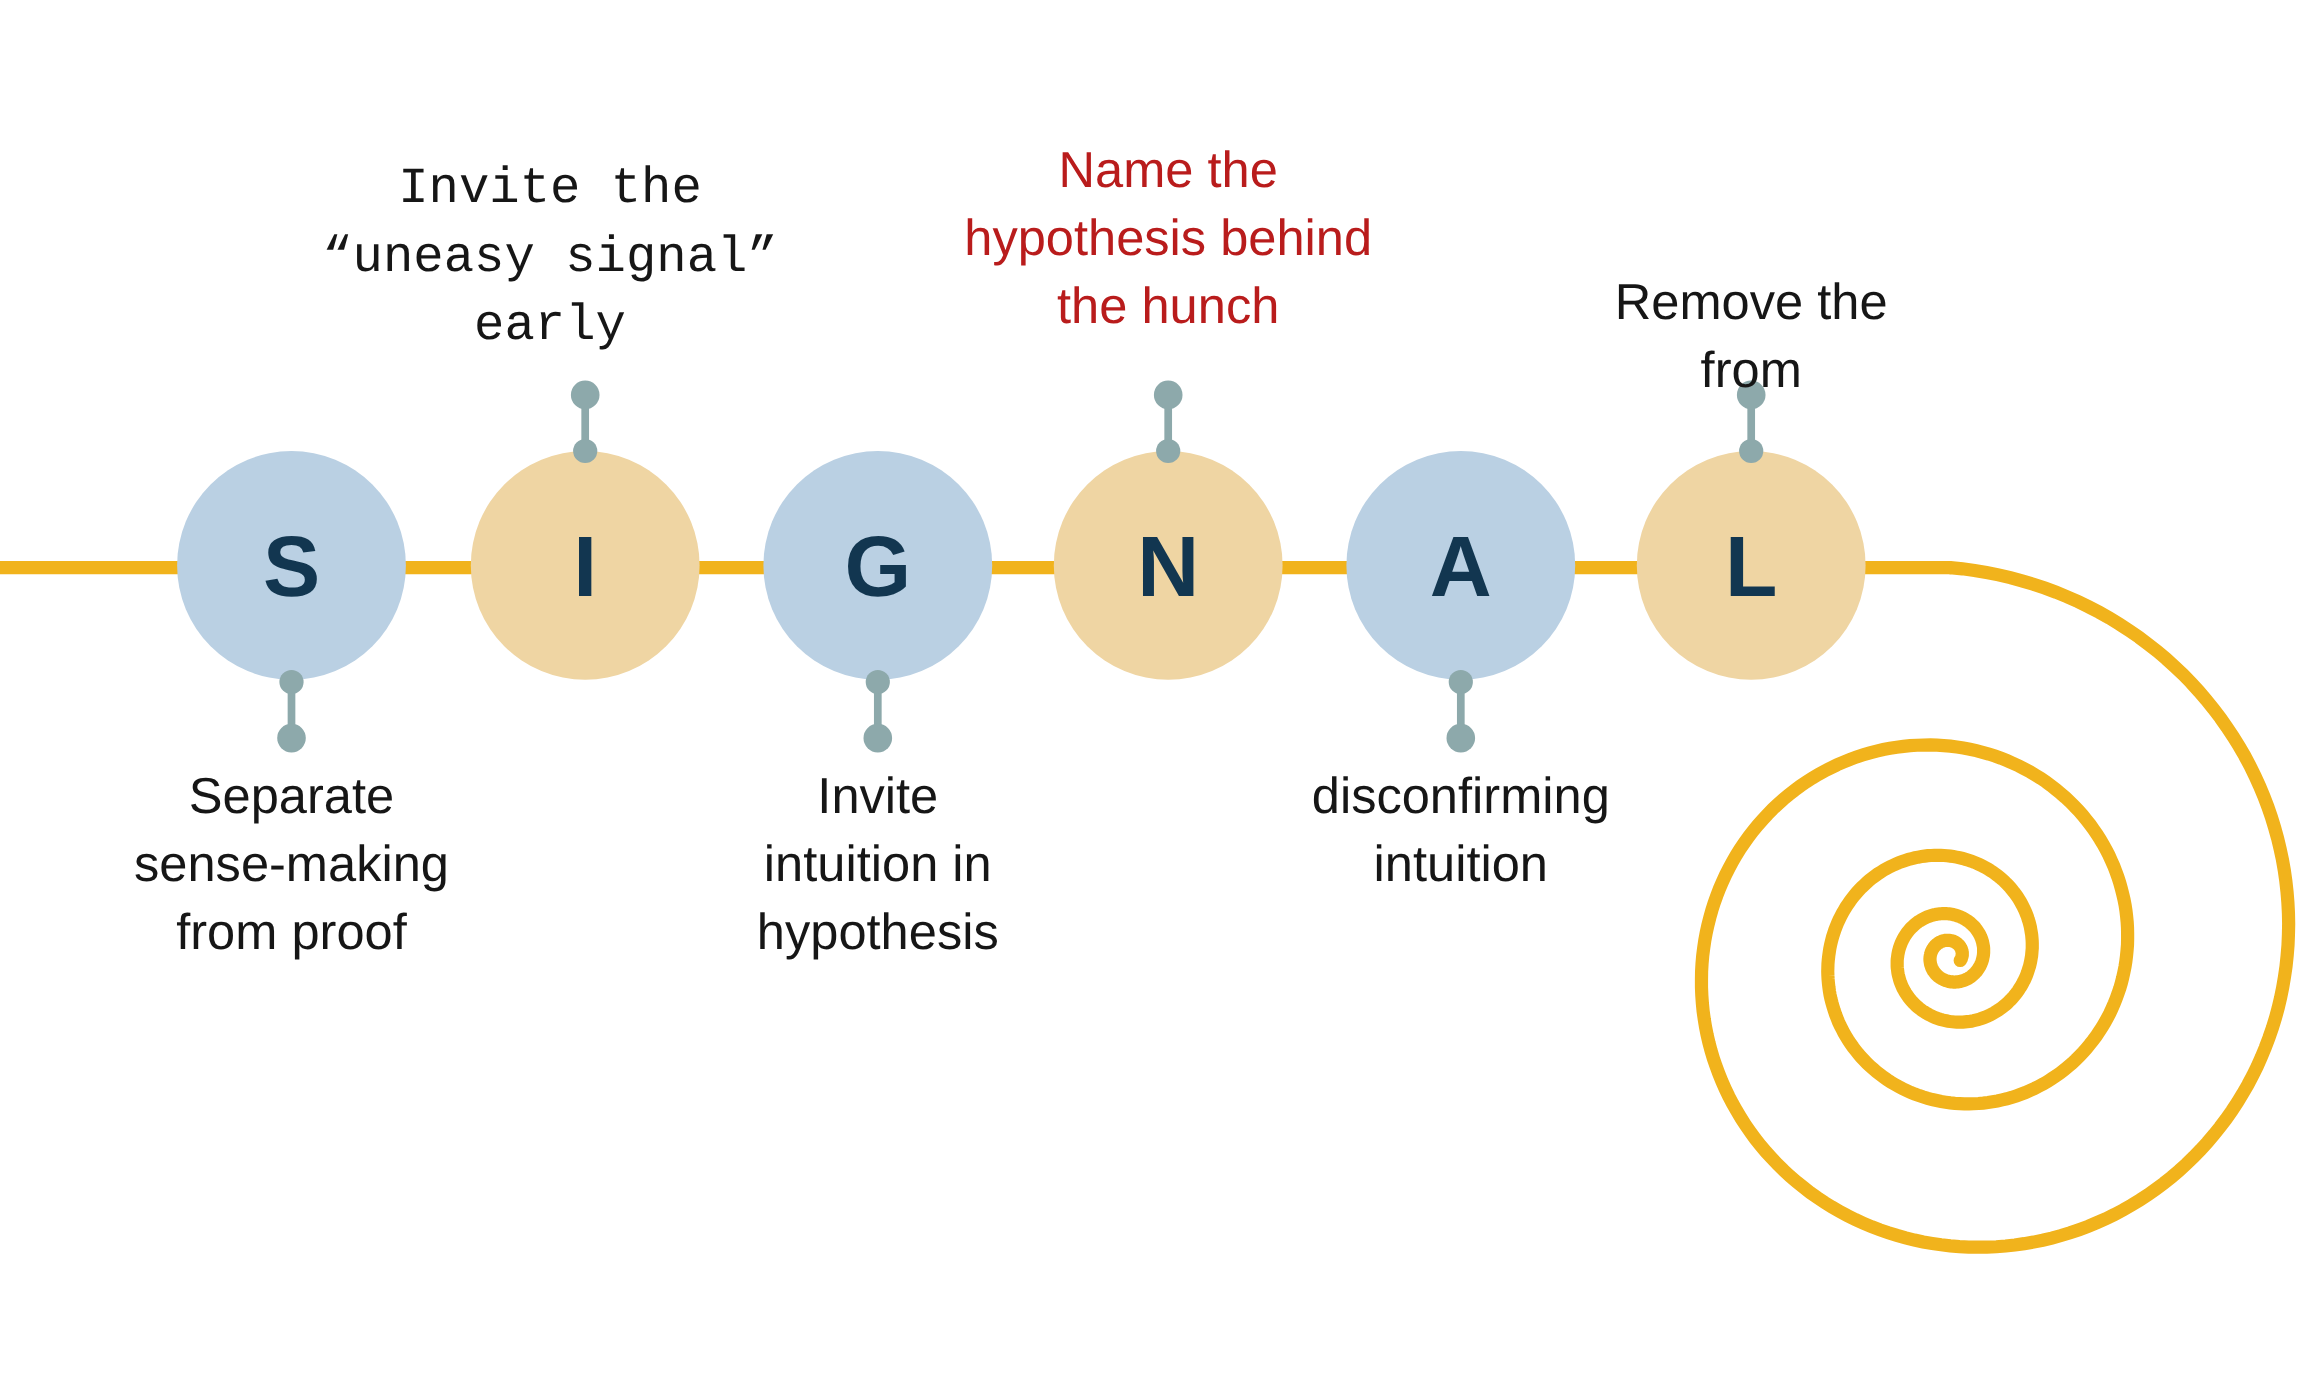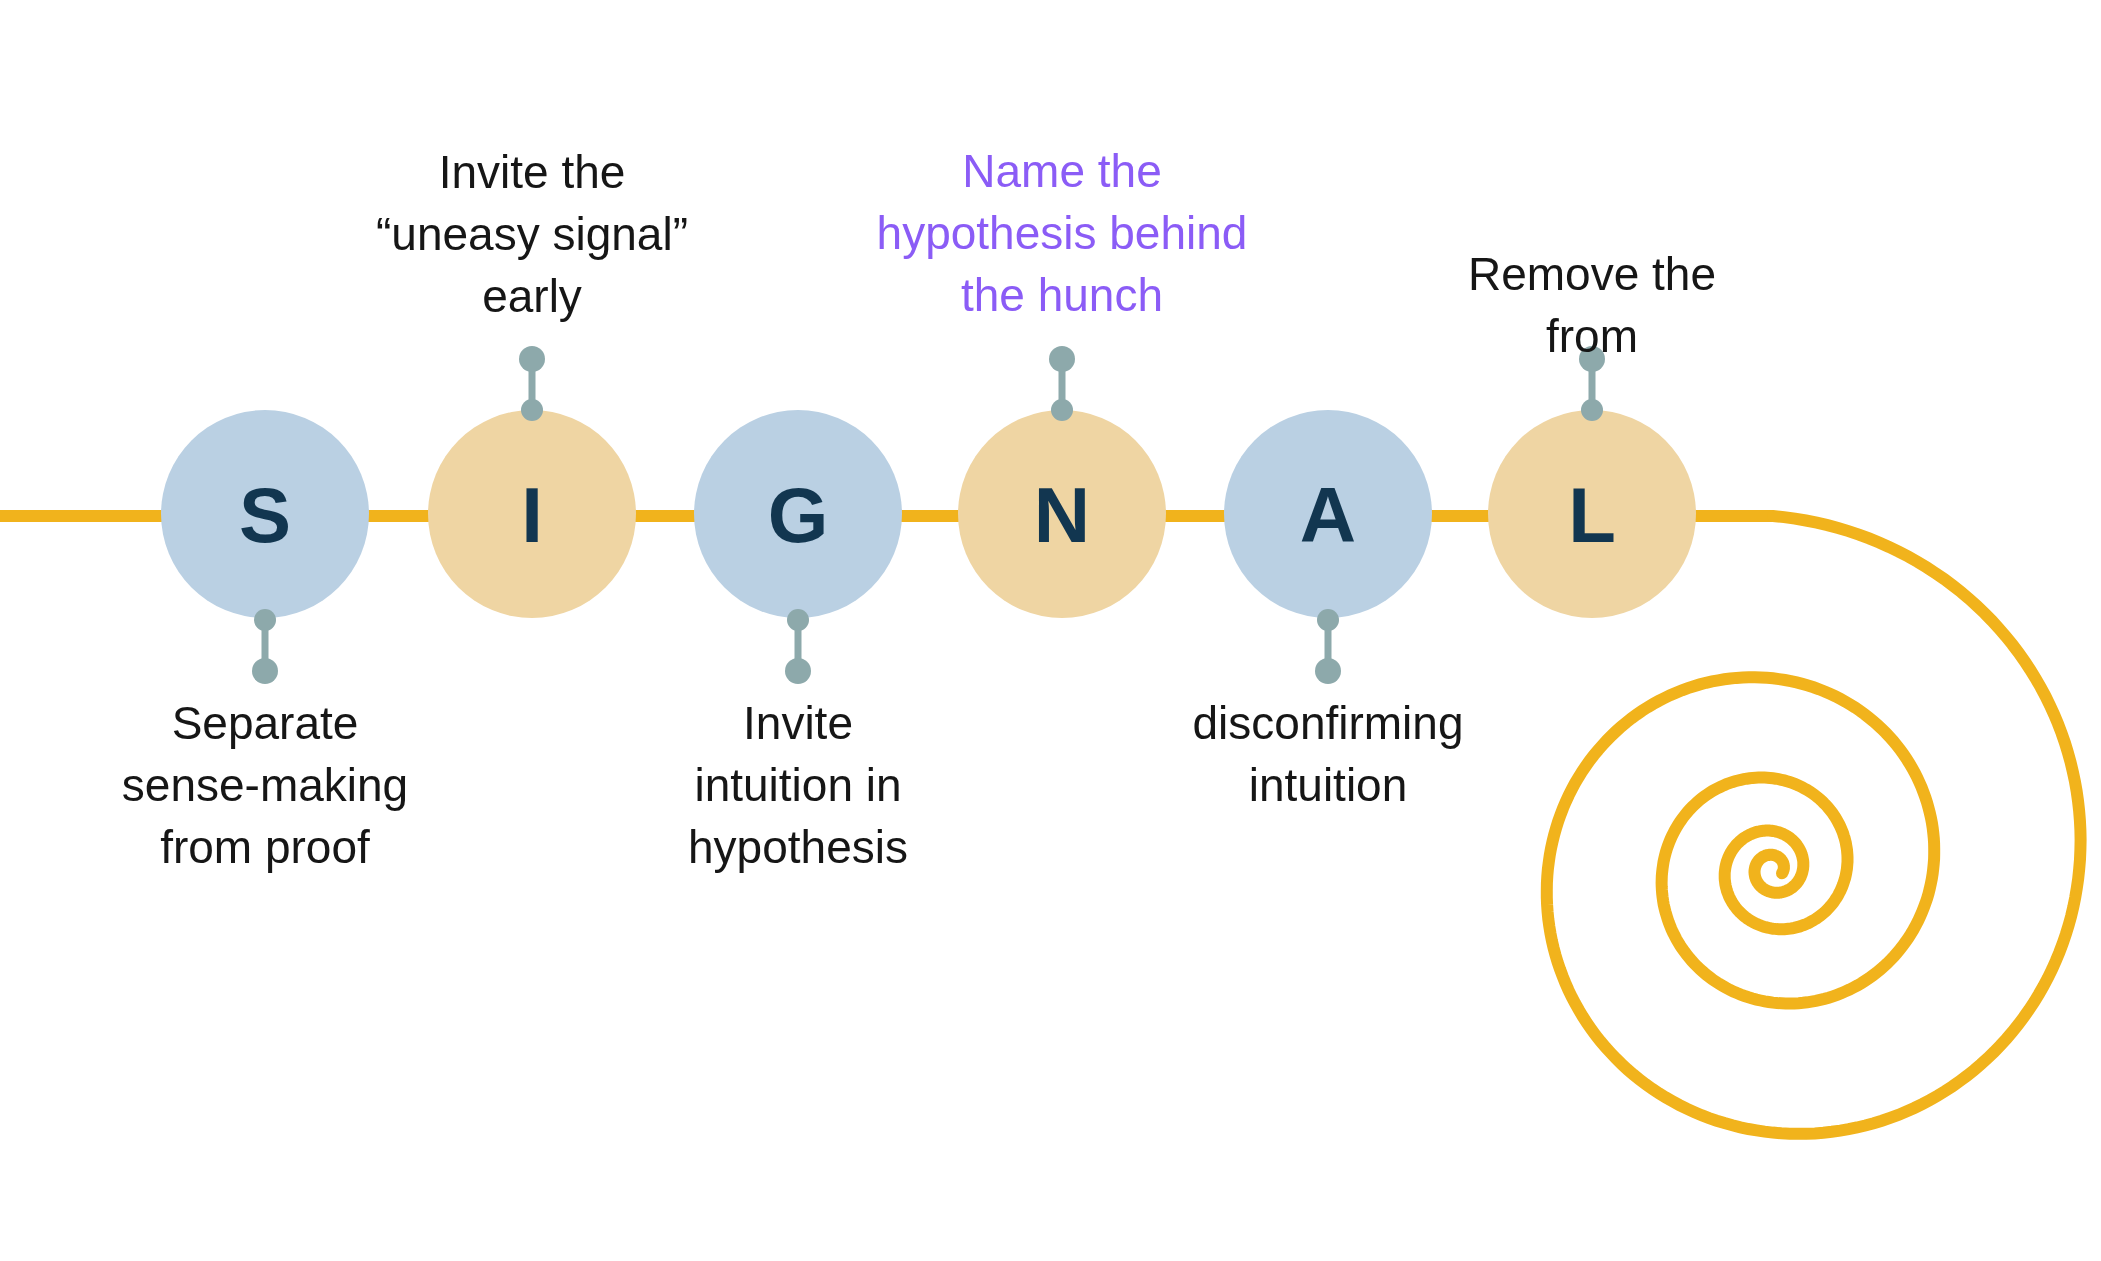--- a/index.html
+++ b/index.html
@@ -93,31 +93,31 @@
       <circle cx="1592" cy="410" r="11" fill="#8DA9AB"></circle>
       <circle cx="1592" cy="359" r="13" fill="#8DA9AB"></circle>
     </g>
   </svg>
 
   <div class="label" style="left: 265px; top: 692px; color: rgb(22, 22, 22);">
     <div>Separate</div>
     <div>sense-making</div>
     <div>from proof</div>
   </div>
-  <div class="label" style="left: 532px; top: 141px; color: rgb(22, 22, 22);">
+  <div class="label" style="left: 500px; top: 141px; color: rgb(22, 22, 22); font-family: Liberation Mono, monospace;">
     <div>Invite the</div>
     <div>“uneasy signal”</div>
     <div>early</div>
   </div>
   <div class="label" style="left: 798px; top: 692px; color: rgb(22, 22, 22);">
     <div>Invite</div>
     <div>intuition in</div>
     <div>hypothesis</div>
   </div>
-  <div class="label" style="left: 1062px; top: 140px; color: #8b5cf6;">
+  <div class="label" style="left: 1062px; top: 123px; color: #b91c1c;">
     <div>Name the</div>
     <div>hypothesis behind</div>
     <div>the hunch</div>
   </div>
   <div class="label" style="left: 1328px; top: 692px; color: rgb(22, 22, 22);">
     <div>disconfirming</div>
     <div>intuition</div>
   </div>
   <div class="label" style="left: 1592px; top: 203px; color: rgb(22, 22, 22); margin-top: 40px;">
     <div>Remove the</div>

